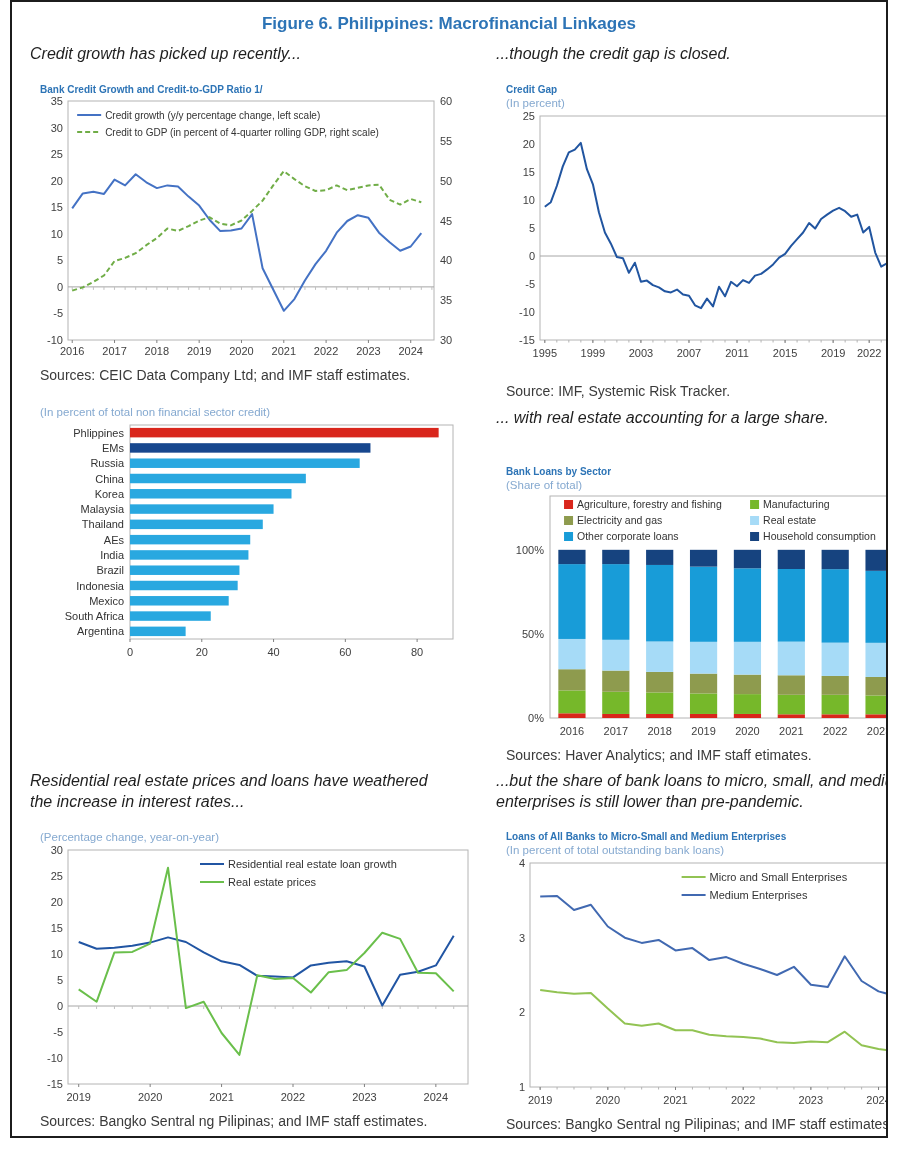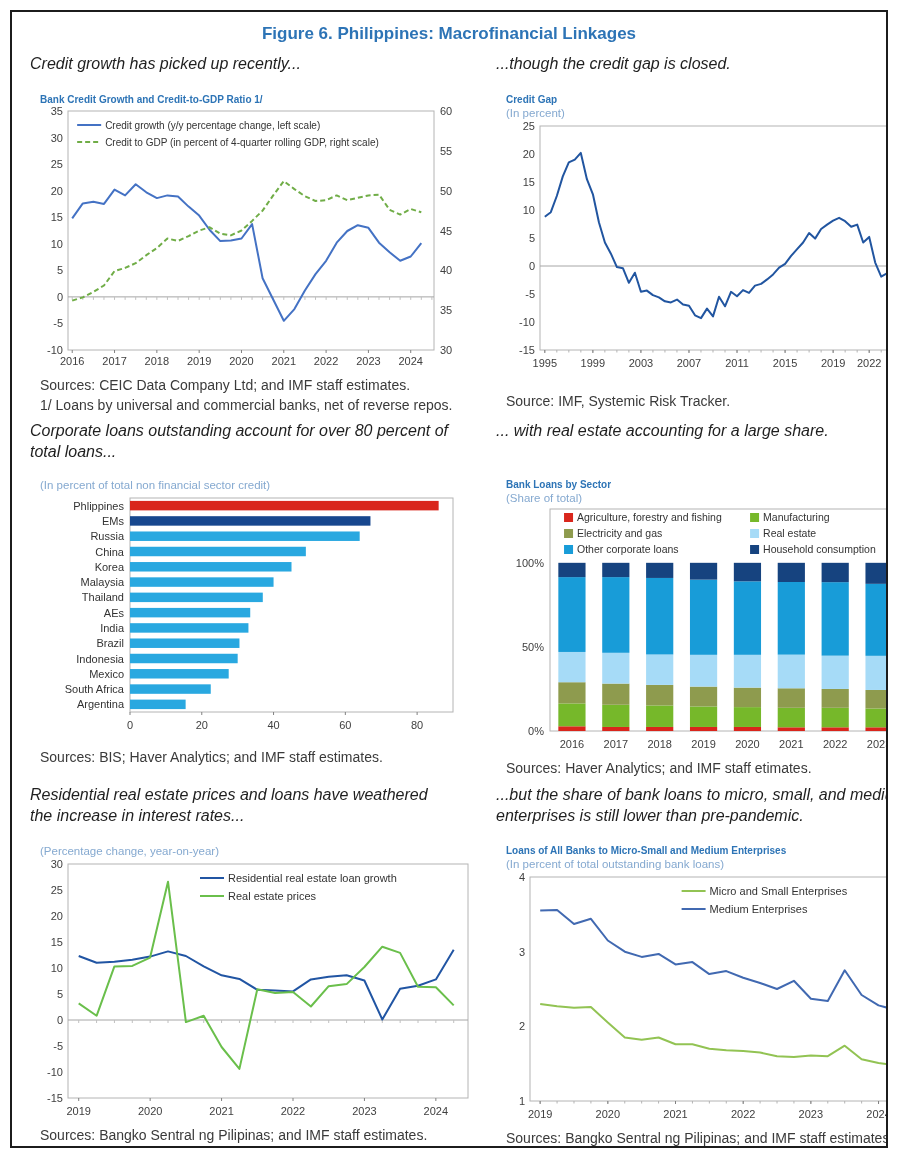--- a/index.html
+++ b/index.html
@@ -1,17 +1,17 @@
 <!DOCTYPE html>
 <html><head>
 <meta charset="utf-8">
 <style>
   html,body{margin:0;padding:0;background:#fff;}
   body{width:902px;height:1162px;position:relative;font-family:"Liberation Sans",sans-serif;-webkit-font-smoothing:antialiased;}
-  .frame{position:absolute;left:10px;top:10px;width:878px;height:1138px;border:2px solid #1c1c1c;box-sizing:border-box;overflow:hidden;background:#fff;}
+  .frame{position:absolute;left:10px;top:0;width:878px;height:1138px;border:2px solid #1c1c1c;box-sizing:border-box;overflow:hidden;background:#fff;}
   .fig-title{text-align:center;font-weight:bold;font-size:17px;color:#2d74b6;margin:12px 0 8px;}
   .grid{display:grid;grid-template-columns:452px 1fr;}
   .panel{padding:0 4px 4px 14px;box-sizing:border-box;}
   .panel.right{padding-left:28px;}
   .caption{font-style:italic;font-size:16px;color:#1f1f1f;margin:2px 10px 8px 4px;line-height:1.3;}
   .cap-r1{min-height:32px;}
   .cap-r2{min-height:50px;}
   .cap-r3{min-height:52px;}
   .chart{margin-left:12px;}
   .ctitle{font-size:10px;font-weight:bold;color:#2d74b6;margin:0 0 2px 2px;}
@@ -109,21 +109,20 @@
             <text x="372.7283236994235" y="258" text-anchor="middle" font-size="11" fill="#404040">2024</text>
             <polyline points="34.2,111.3 44.8,96.4 55.4,94.8 66.0,96.9 76.5,82.6 87.1,88.4 97.7,77.3 108.3,85.3 118.9,91.1 129.4,88.4 140.0,89.5 150.6,99.6 161.2,108.6 171.7,123.0 182.3,134.1 192.9,133.6 203.5,131.5 214.1,117.1 224.6,171.3 235.2,192.5 245.8,213.8 256.4,202.1 266.9,183.5 277.5,167.1 288.1,153.8 298.7,135.7 309.3,124.0 319.8,118.2 330.4,120.8 341.0,135.7 351.6,145.3 362.2,153.8 372.7,149.5 383.3,136.2" fill="none" stroke="#4472c4" stroke-width="2" stroke-dasharray="none" stroke-linejoin="round"></polyline>
             <polyline points="34.2,193.6 44.8,190.4 55.4,184.8 66.0,178.5 76.5,164.1 87.1,160.9 97.7,156.2 108.3,148.2 118.9,141.0 129.4,131.5 140.0,133.9 150.6,129.1 161.2,123.5 171.7,120.3 182.3,126.7 192.9,128.3 203.5,123.5 214.1,113.9 224.6,103.6 235.2,88.4 245.8,74.1 256.4,82.1 266.9,89.2 277.5,94.0 288.1,93.2 298.7,88.4 309.3,93.2 319.8,90.8 330.4,88.4 341.0,87.6 351.6,102.8 362.2,107.6 372.7,102.0 383.3,105.2" fill="none" stroke="#70ad47" stroke-width="2" stroke-dasharray="5,3" stroke-linejoin="round"></polyline>
             <line x1="39.15" x2="63.15" y1="18" y2="18" stroke="#4472c4" stroke-width="2" stroke-dasharray="none"></line>
             <text x="67.15" y="21.5" text-anchor="start" font-size="10" fill="#333">Credit growth (y/y percentage change, left scale)</text>
             <line x1="39.15" x2="63.15" y1="35" y2="35" stroke="#70ad47" stroke-width="2" stroke-dasharray="5,3"></line>
             <text x="67.15" y="38.5" text-anchor="start" font-size="10" fill="#333">Credit to GDP (in percent of 4-quarter rolling GDP, right scale)</text>
           </svg>
         <div class="src">
           <div>Sources: CEIC Data Company Ltd; and IMF staff estimates.</div>
-          <div>1/ Loans by universal and commercial banks, net of reverse repos.</div>
         </div>
       </div>
     </section>
 
     <section class="panel right">
       <p class="caption cap-r1">...though the credit gap is closed.</p>
       <div class="chart">
         <h3 class="ctitle">Credit Gap</h3>
         <div class="csub">(In percent)</div>
         <svg width="400" height="252">
@@ -185,21 +184,20 @@
             <text x="365.1740614334461" y="245" text-anchor="middle" font-size="11" fill="#404040">2022</text>
             <polyline points="40.8,94.7 46.8,90.2 52.8,74.0 58.8,54.4 64.8,40.4 70.8,37.6 76.8,30.9 82.9,57.2 88.9,72.3 94.9,100.3 100.9,120.5 106.9,131.7 112.9,145.1 118.9,146.2 124.9,160.8 130.9,150.7 136.9,169.8 142.9,168.6 148.9,173.1 154.9,175.4 160.9,179.3 166.9,180.4 173.0,177.6 179.0,182.6 185.0,183.8 191.0,193.3 197.0,196.1 203.0,186.6 209.0,194.4 215.0,174.8 221.0,184.3 227.0,169.8 233.0,174.2 239.0,168.1 245.0,170.9 251.0,163.6 257.1,161.9 263.1,157.4 269.1,152.4 275.1,145.7 281.1,141.8 287.1,133.9 293.1,127.2 299.1,120.5 305.1,111.0 311.1,116.6 317.1,107.0 323.1,102.6 329.1,98.6 335.1,95.8 341.1,99.2 347.2,104.8 353.2,102.6 359.2,120.5 365.2,114.9 371.2,140.6 377.2,154.6 383.2,151.3" fill="none" stroke="#2155a0" stroke-width="2" stroke-dasharray="none" stroke-linejoin="round"></polyline>
           </svg>
         <div class="src" style="margin-top:18px;">
           <div>Source: IMF, Systemic Risk Tracker.</div>
         </div>
       </div>
     </section>
 
     <section class="panel">
-      <p class="caption cap-r2">Corporate loans outstanding account for over 80 percent of total loans...</p>
       <div class="chart">
         <div class="csub">(In percent of total non financial sector credit)</div>
         <svg width="425" height="242">
             <rect x="92" y="4" width="323" height="214" fill="none" stroke="#b4b4b4"></rect>
             <text x="86" y="15.642857142857142" text-anchor="end" font-size="11" fill="#333">Phlippines</text>
             <rect x="92" y="6.904285714285714" width="308.64444444444445" height="9.477142857142857" fill="#d9261c"></rect>
             <text x="86" y="30.928571428571427" text-anchor="end" font-size="11" fill="#333">EMs</text>
             <rect x="92" y="22.189999999999998" width="240.45555555555555" height="9.477142857142857" fill="#17478e"></rect>
             <text x="86" y="46.214285714285715" text-anchor="end" font-size="11" fill="#333">Russia</text>
             <rect x="92" y="37.47571428571429" width="229.6888888888889" height="9.477142857142857" fill="#29a8e0"></rect>
@@ -229,23 +227,20 @@
             <text x="92" y="235" text-anchor="middle" font-size="11" fill="#404040">0</text>
             <line x1="163.77777777777777" x2="163.77777777777777" y1="218" y2="221" stroke="#808080"></line>
             <text x="163.77777777777777" y="235" text-anchor="middle" font-size="11" fill="#404040">20</text>
             <line x1="235.55555555555554" x2="235.55555555555554" y1="218" y2="221" stroke="#808080"></line>
             <text x="235.55555555555554" y="235" text-anchor="middle" font-size="11" fill="#404040">40</text>
             <line x1="307.3333333333333" x2="307.3333333333333" y1="218" y2="221" stroke="#808080"></line>
             <text x="307.3333333333333" y="235" text-anchor="middle" font-size="11" fill="#404040">60</text>
             <line x1="379.1111111111111" x2="379.1111111111111" y1="218" y2="221" stroke="#808080"></line>
             <text x="379.1111111111111" y="235" text-anchor="middle" font-size="11" fill="#404040">80</text>
           </svg>
-        <div class="src" style="margin-top:12px;">
-          <div>Sources: BIS; Haver Analytics; and IMF staff estimates.</div>
-        </div>
       </div>
     </section>
 
     <section class="panel right">
       <p class="caption cap-r2">... with real estate accounting for a large share.</p>
       <div class="chart">
         <h3 class="ctitle">Bank Loans by Sector</h3>
         <div class="csub">(Share of total)</div>
         <svg width="405" height="248">
             <rect x="46" y="2" width="351" height="222" fill="none" stroke="#b4b4b4"></rect>

